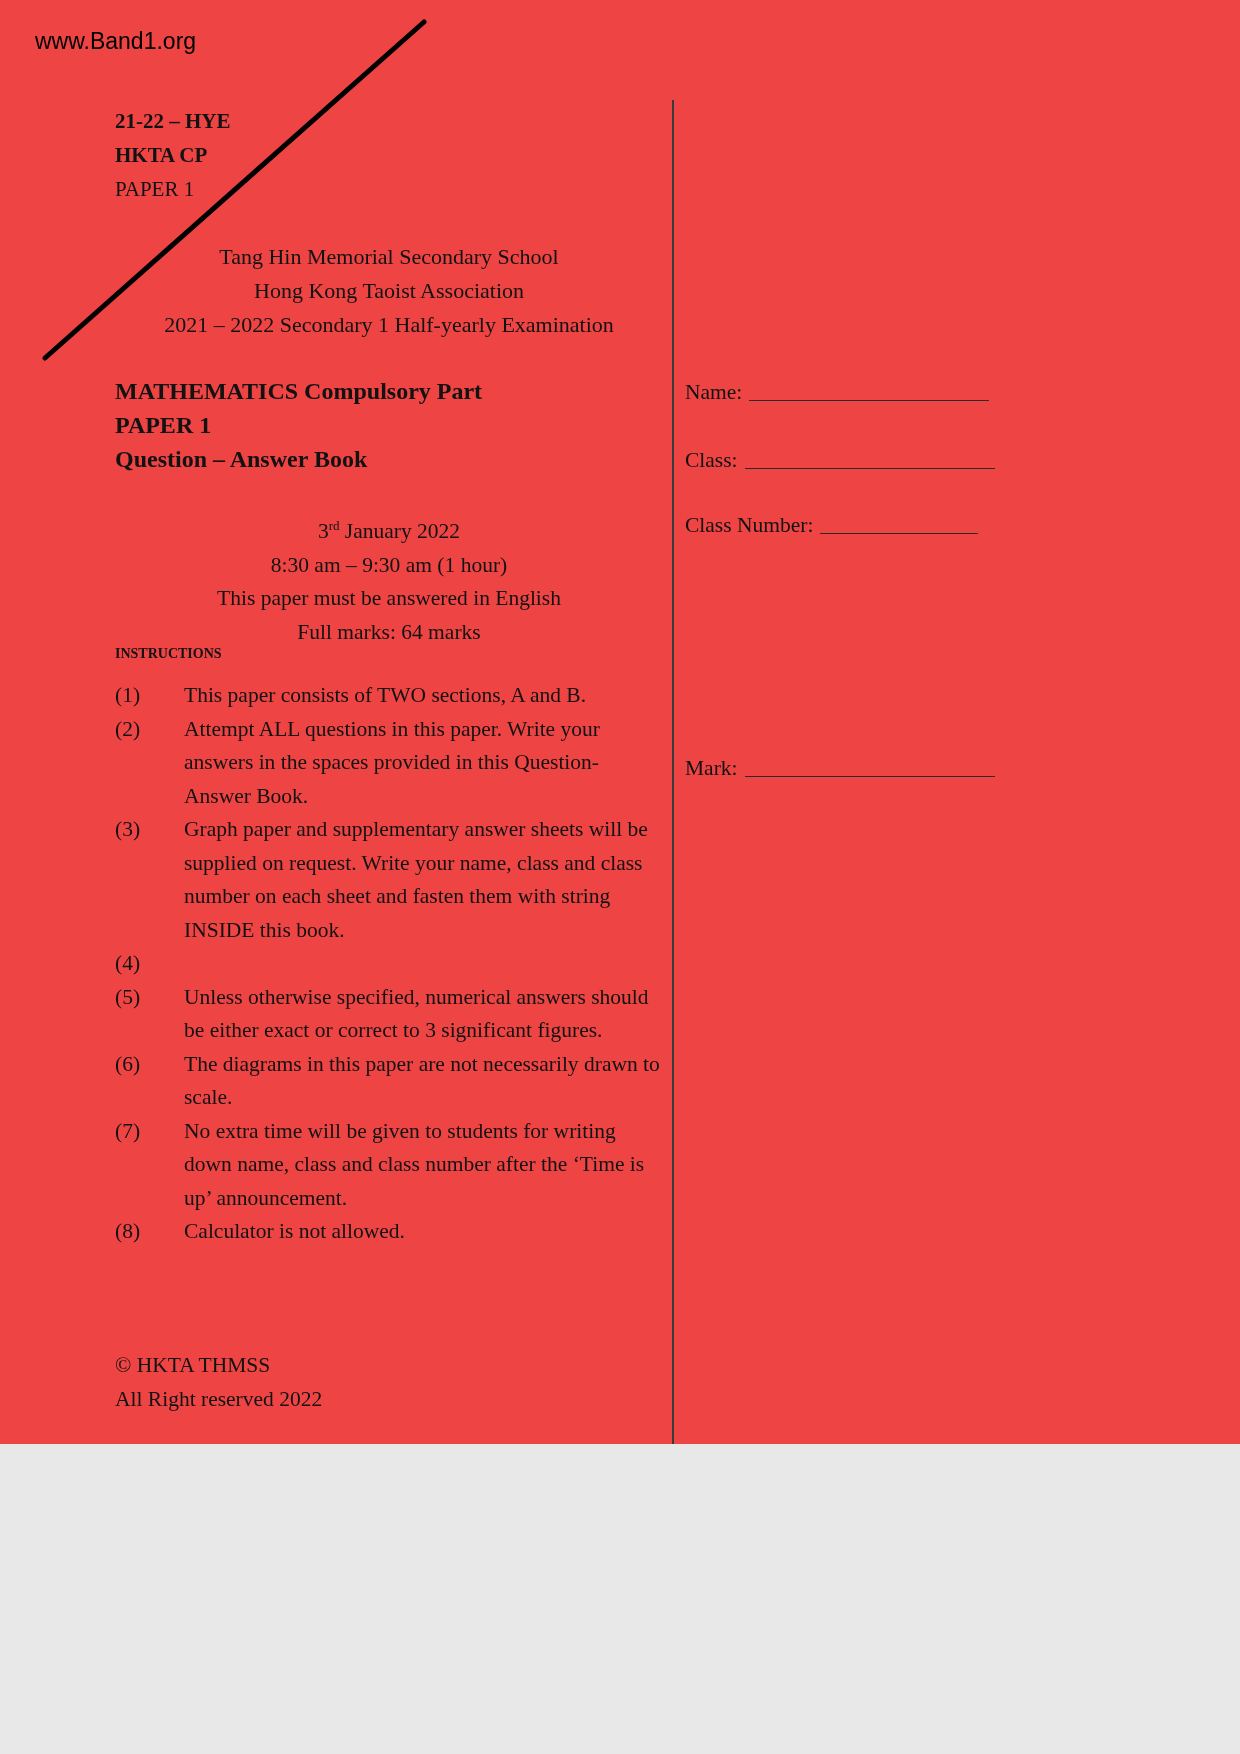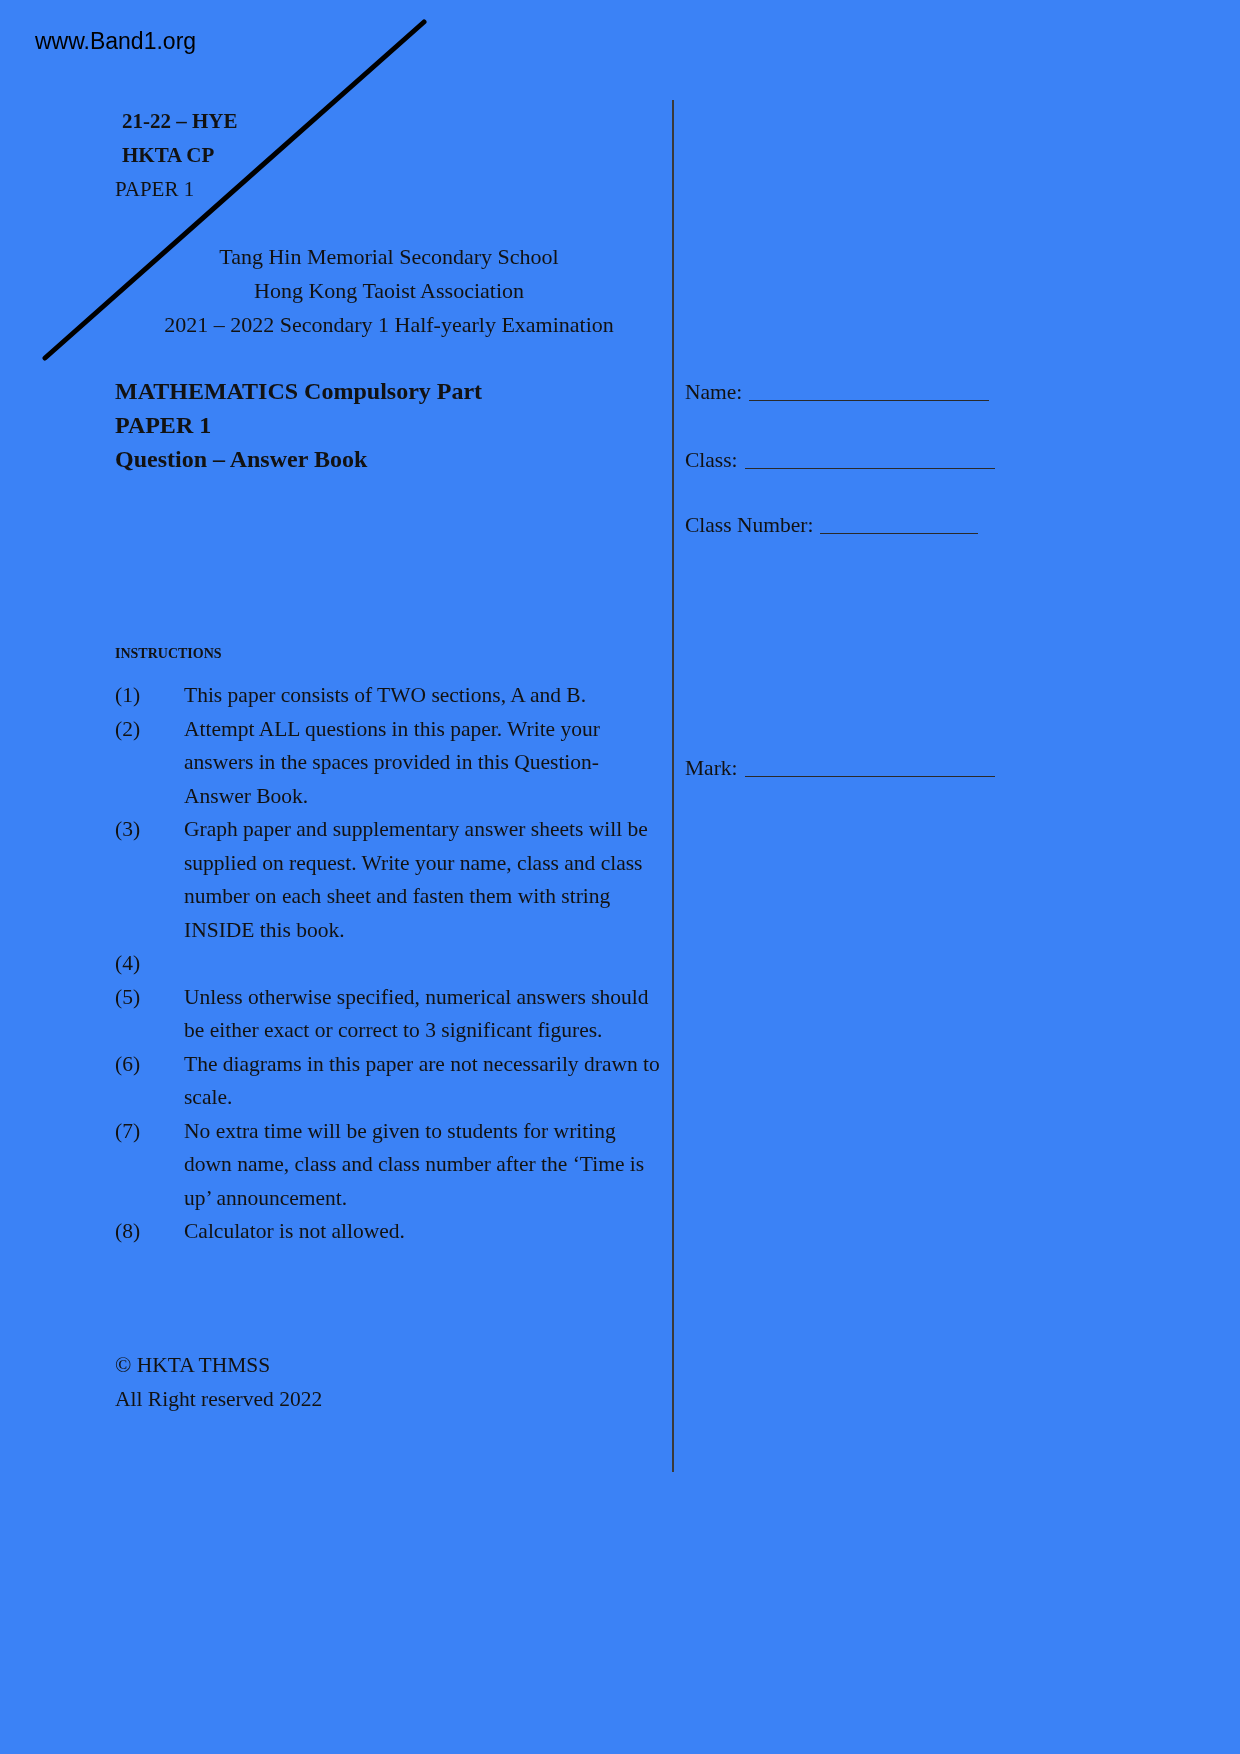--- a/index.html
+++ b/index.html
@@ -1,21 +1,21 @@
 <!DOCTYPE html>
 <html><head>
 <meta charset="utf-8">
 <style>
   html, body { margin: 0; padding: 0; background: #e8e8e8; }
   .page {
     position: relative;
     width: 1240px;
-    height: 1754px;
+    height: 1444px;
     margin: 0 auto;
-    background: #3b82f6;
+    background: #ef4444;
     font-family: "Liberation Serif", serif;
     color: #121212;
     overflow: hidden;
   }
   .watermark {
     position: absolute;
     left: 35px;
     top: 28px;
     font-family: "Liberation Sans", sans-serif;
     font-size: 23px;
@@ -29,21 +29,21 @@
     height: 348px;
     pointer-events: none;
   }
   .paper-code {
     position: absolute;
     left: 115px;
     top: 104px;
     font-size: 21px;
     line-height: 34px;
   }
-  .paper-code .bold { font-weight: bold; margin-left: 7px; }
+  .paper-code .bold { font-weight: bold; }
   .school-block {
     position: absolute;
     left: 115px;
     top: 240px;
     width: 548px;
     text-align: center;
     font-size: 22px;
     line-height: 34px;
   }
   .title-block {
@@ -142,20 +142,26 @@
     <div>Hong Kong Taoist Association</div>
     <div>2021 – 2022 Secondary 1 Half-yearly Examination</div>
   </div>
 
   <div class="title-block">
     <div>MATHEMATICS Compulsory Part</div>
     <div>PAPER 1</div>
     <div>Question – Answer Book</div>
   </div>
 
+  <div class="exam-block">
+    <div><span>3</span><sup>rd</sup><span> January 2022</span></div>
+    <div>8:30 am – 9:30 am (1 hour)</div>
+    <div>This paper must be answered in English</div>
+    <div>Full marks: 64 marks</div>
+  </div>
 
   <div class="instructions-heading">INSTRUCTIONS</div>
 
   <div class="instructions-list">
     <div class="instr-item">
       <div class="instr-num">(1)</div>
       <div class="instr-text">This paper consists of TWO sections, A and B.</div>
     </div>
     <div class="instr-item">
       <div class="instr-num">(2)</div>

